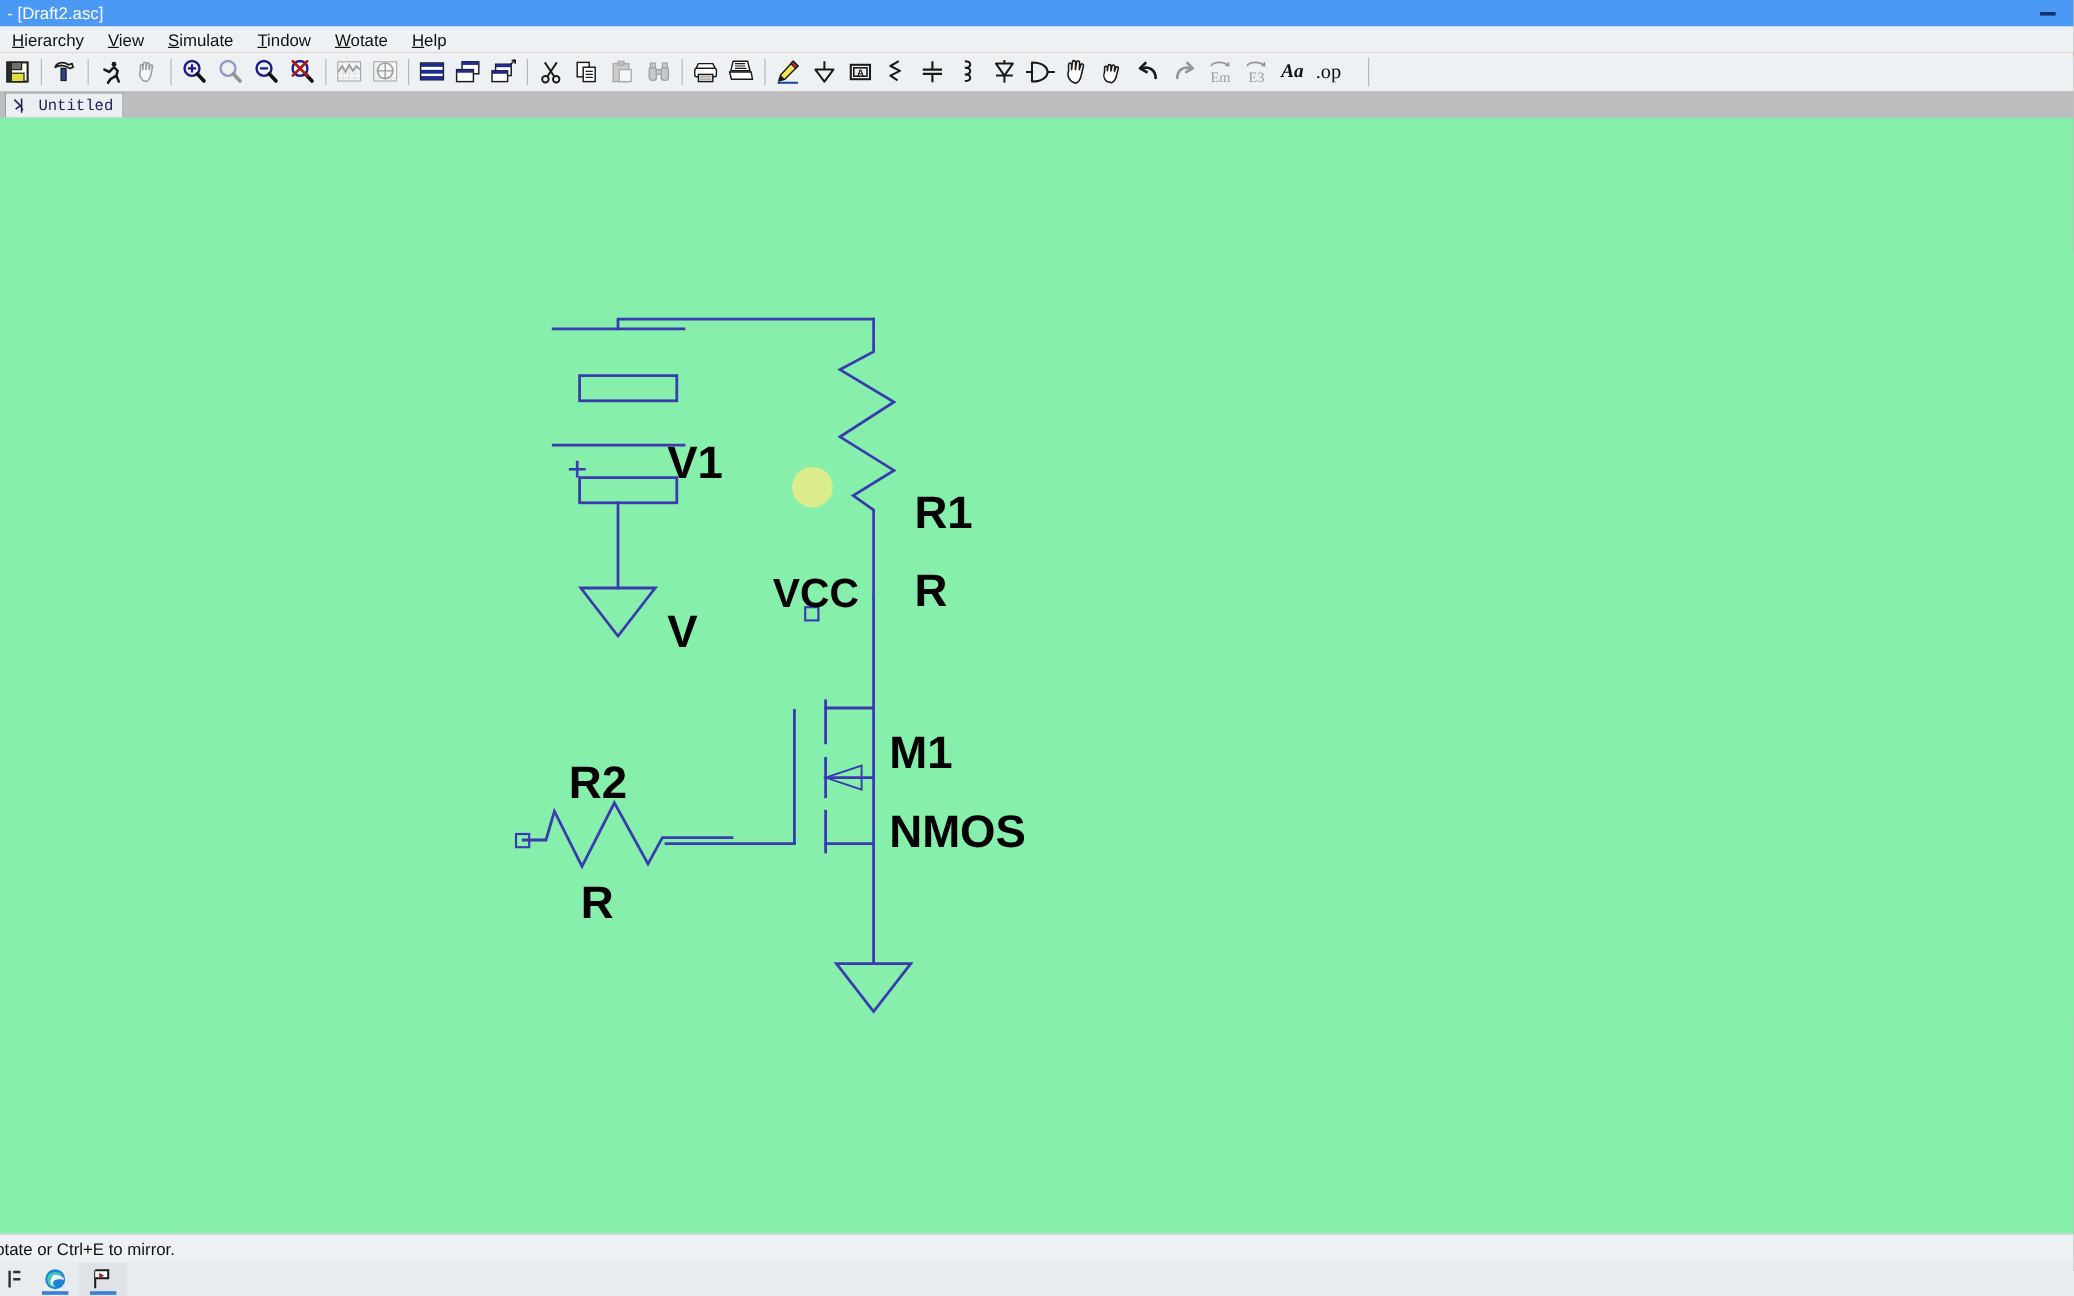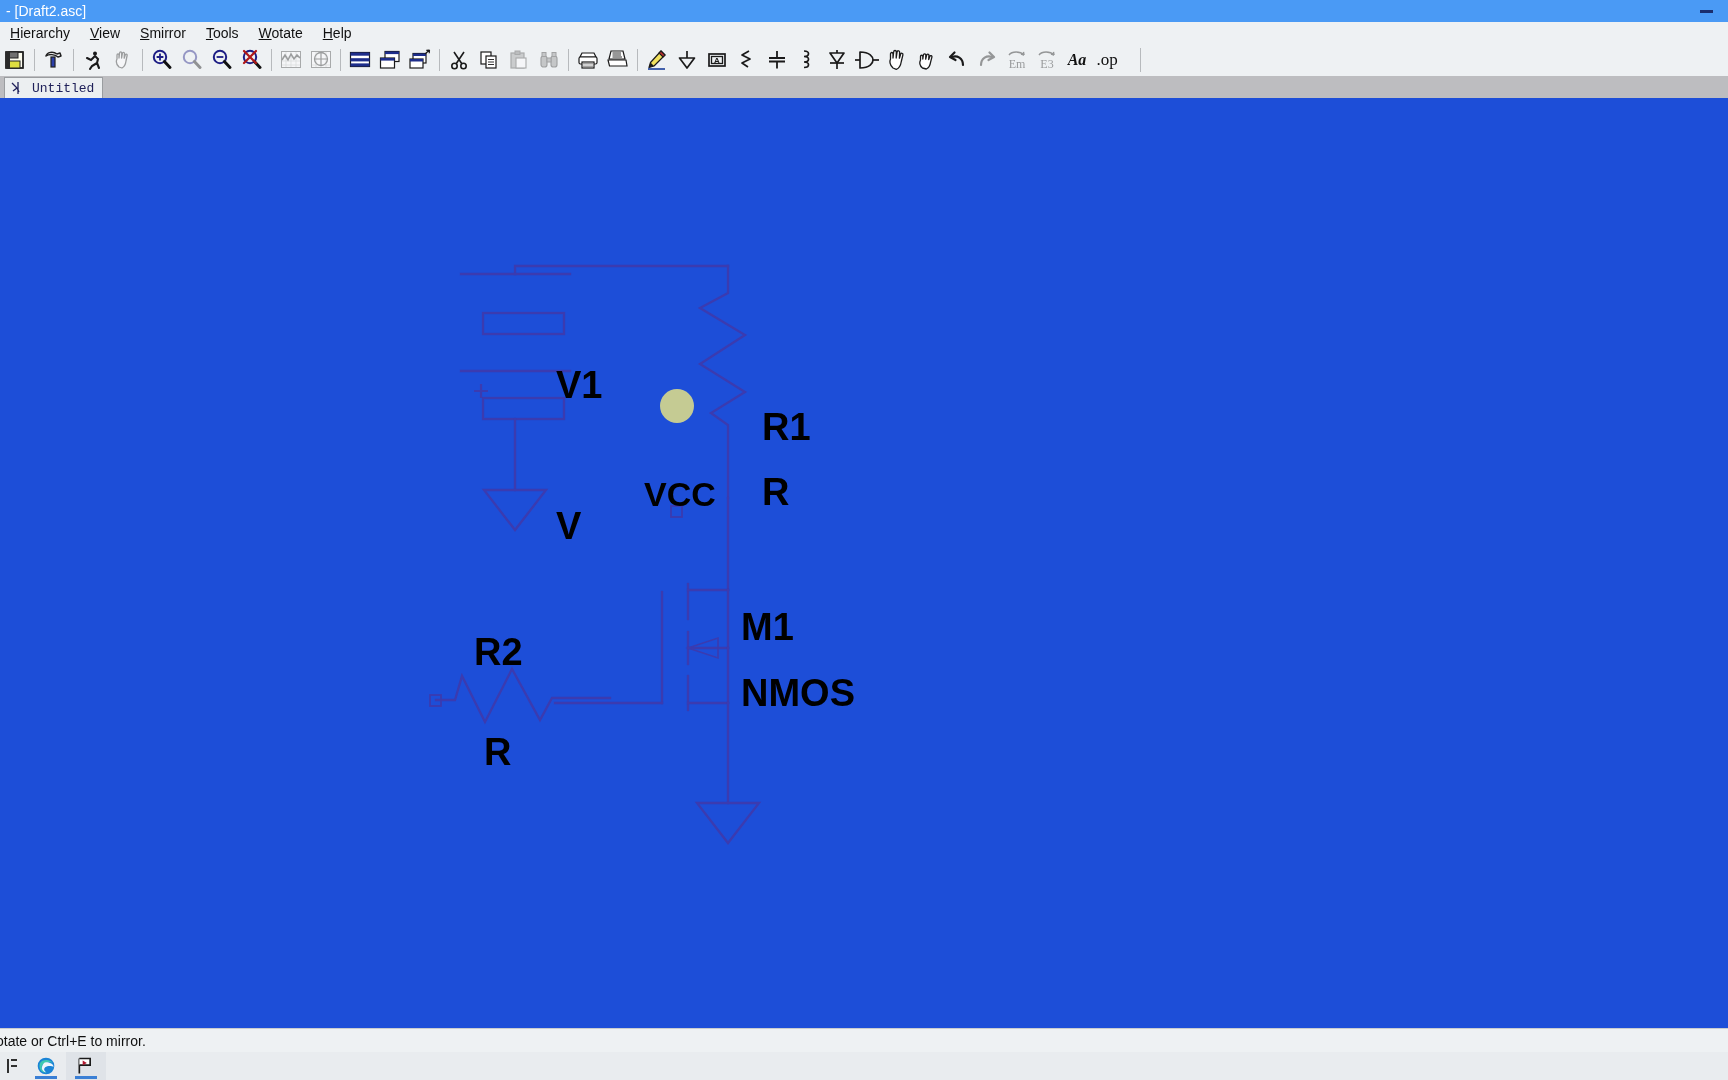--- a/index.html
+++ b/index.html
@@ -111,21 +111,21 @@
     font-family: "Liberation Mono", monospace;
     font-size: 13px;
     color: #20215a;
     white-space: nowrap;
   }
 
   
   .canvas {
     position: absolute; left: 0; top: 98px;
     width: 1728px; height: 930px;
-    background: #1d4ed8;
+    background: #86efac;
     overflow: hidden;
   }
   .canvas svg { position: absolute; left: 0; top: 0; }
 
   .cursor-dot {
     position: absolute;
     width: 34px; height: 34px;
     border-radius: 50%;
     background: rgba(240, 235, 130, 0.80);
     left: 660px; top: 291px;
@@ -177,22 +177,22 @@
     <div class="titlebar-buttons">
       <div class="tb-btn">
         <span class="tb-min-glyph"></span>
       </div>
     </div>
   </div>
 
   <div class="menubar">
     <div class="menu-item"><span class="acc">H</span><span>ierarchy</span></div>
     <div class="menu-item"><span class="acc">V</span><span>iew</span></div>
-    <div class="menu-item"><span class="acc">S</span><span>mirror</span></div>
-    <div class="menu-item"><span class="acc">T</span><span>ools</span></div>
+    <div class="menu-item"><span class="acc">S</span><span>imulate</span></div>
+    <div class="menu-item"><span class="acc">T</span><span>indow</span></div>
     <div class="menu-item"><span class="acc">W</span><span>otate</span></div>
     <div class="menu-item"><span class="acc">H</span><span>elp</span></div>
   </div>
 
   <div class="toolbar">
     <div class="tbar-inner">
 
       <div class="tool">
         <svg width="22" height="22" viewBox="0 0 22 22">
           <rect x="2" y="3" width="17" height="16" fill="#fdfdf0" stroke="#202020" stroke-width="1.4"></rect>

